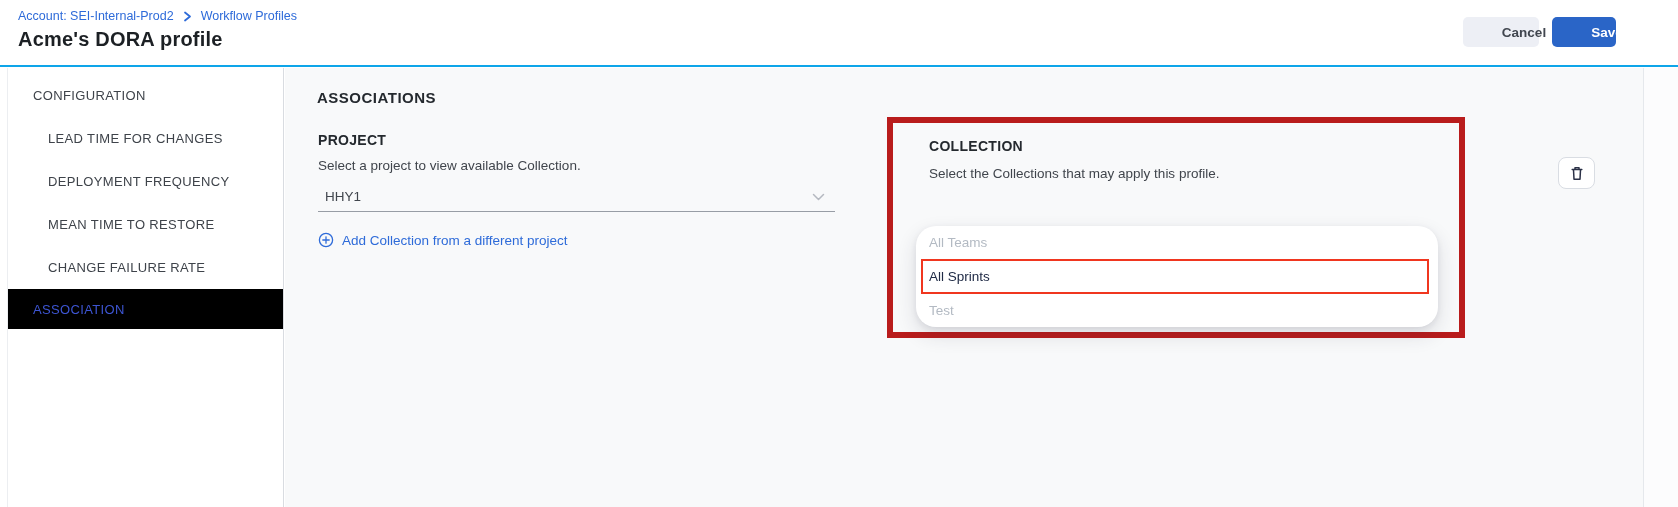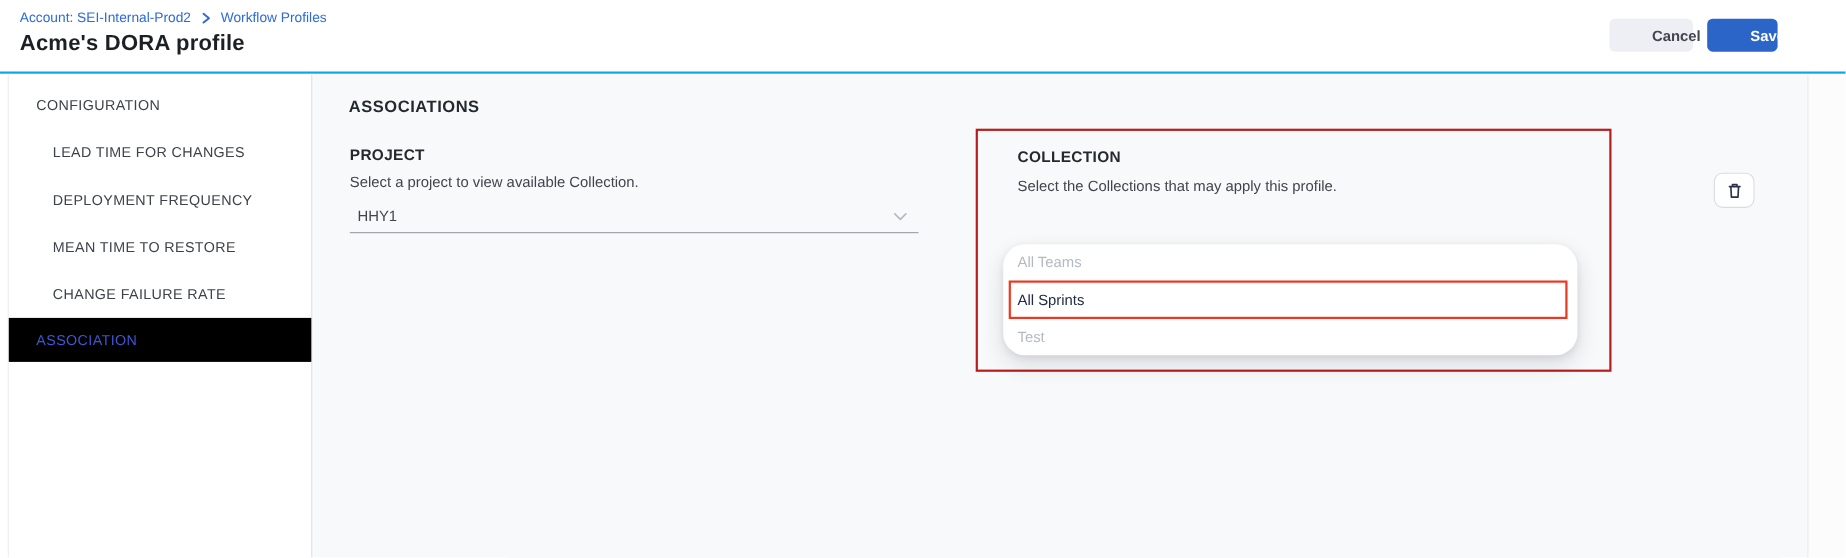--- a/index.html
+++ b/index.html
@@ -49,21 +49,21 @@
   .project-select  { position:absolute; left:33px; top:114px; width:517px; height:30px;
                      border-bottom:1px solid #989da5; display:flex; align-items:center;
                      padding-left:7px; cursor:pointer; }
   .project-select .value { font-size:13.5px; color:#41464d; }
   .project-select .chev { position:absolute; right:10px; top:11px; }
   .add-link { position:absolute; left:33px; top:164px; display:flex; align-items:center;
               gap:8px; color:#2e6bd9; font-size:13.5px; cursor:pointer; }
 
   
   .collection-box { position:absolute; left:602px; top:49px; width:578px; height:221px;
-                    border:2px solid #b91c1c; }
+                    border:6px solid #b91c1c; }
   .collection-heading { position:absolute; left:36px; top:15px; }
   .collection-desc    { position:absolute; left:36px; top:43px; }
   .collection-input   { position:absolute; left:36px; top:64px; width:507px; height:30px;
                         border-bottom:1px solid #8d939c; display:flex; align-items:center; }
   .caret { width:2px; height:16px; background:#3a4252; margin-right:5px; }
   .placeholder { font-size:13.5px; color:#9aa2ad; }
 
   .dropdown { position:absolute; left:23px; top:103px; width:522px; height:101px;
               background:#ffffff; border-radius:20px;
               box-shadow:0 8px 20px rgba(40,41,61,.14), 0 2px 6px rgba(40,41,61,.08);
@@ -116,20 +116,28 @@
     <div class="col-heading project-heading">PROJECT</div>
     <div class="col-desc project-desc">Select a project to view available Collection.</div>
 
     <div class="project-select">
       <span class="value">HHY1</span>
       <svg class="chev" width="13" height="9" viewBox="0 0 13 9">
         <polyline points="1.5,1.5 6.5,6.5 11.5,1.5" fill="none" stroke="#b5b9c0" stroke-width="1.5" stroke-linecap="round" stroke-linejoin="round"></polyline>
       </svg>
     </div>
 
+    <div class="add-link">
+      <svg width="16" height="16" viewBox="0 0 16 16">
+        <circle cx="8" cy="8" r="6.6" fill="none" stroke="#2e6bd9" stroke-width="1.3"></circle>
+        <line x1="8" y1="4.8" x2="8" y2="11.2" stroke="#2e6bd9" stroke-width="1.3" stroke-linecap="round"></line>
+        <line x1="4.8" y1="8" x2="11.2" y2="8" stroke="#2e6bd9" stroke-width="1.3" stroke-linecap="round"></line>
+      </svg>
+      <span>Add Collection from a different project</span>
+    </div>
 
     <div class="collection-box">
       <div class="col-heading collection-heading">COLLECTION</div>
       <div class="col-desc collection-desc">Select the Collections that may apply this profile.</div>
 
 
       <div class="dropdown">
         <div class="opt disabled">All Teams</div>
         <div class="opt active">All Sprints</div>
         <div class="opt disabled">Test</div>

